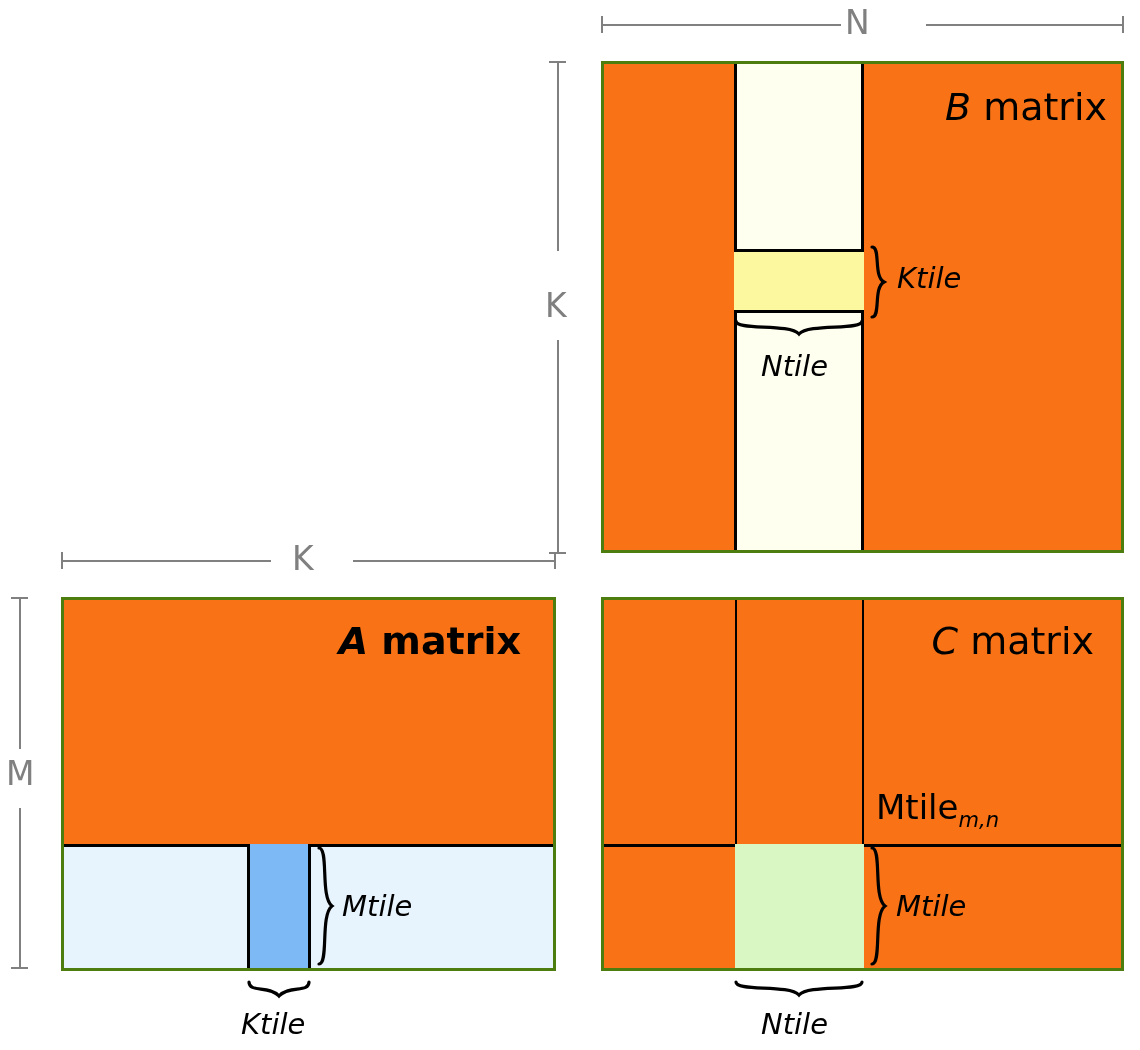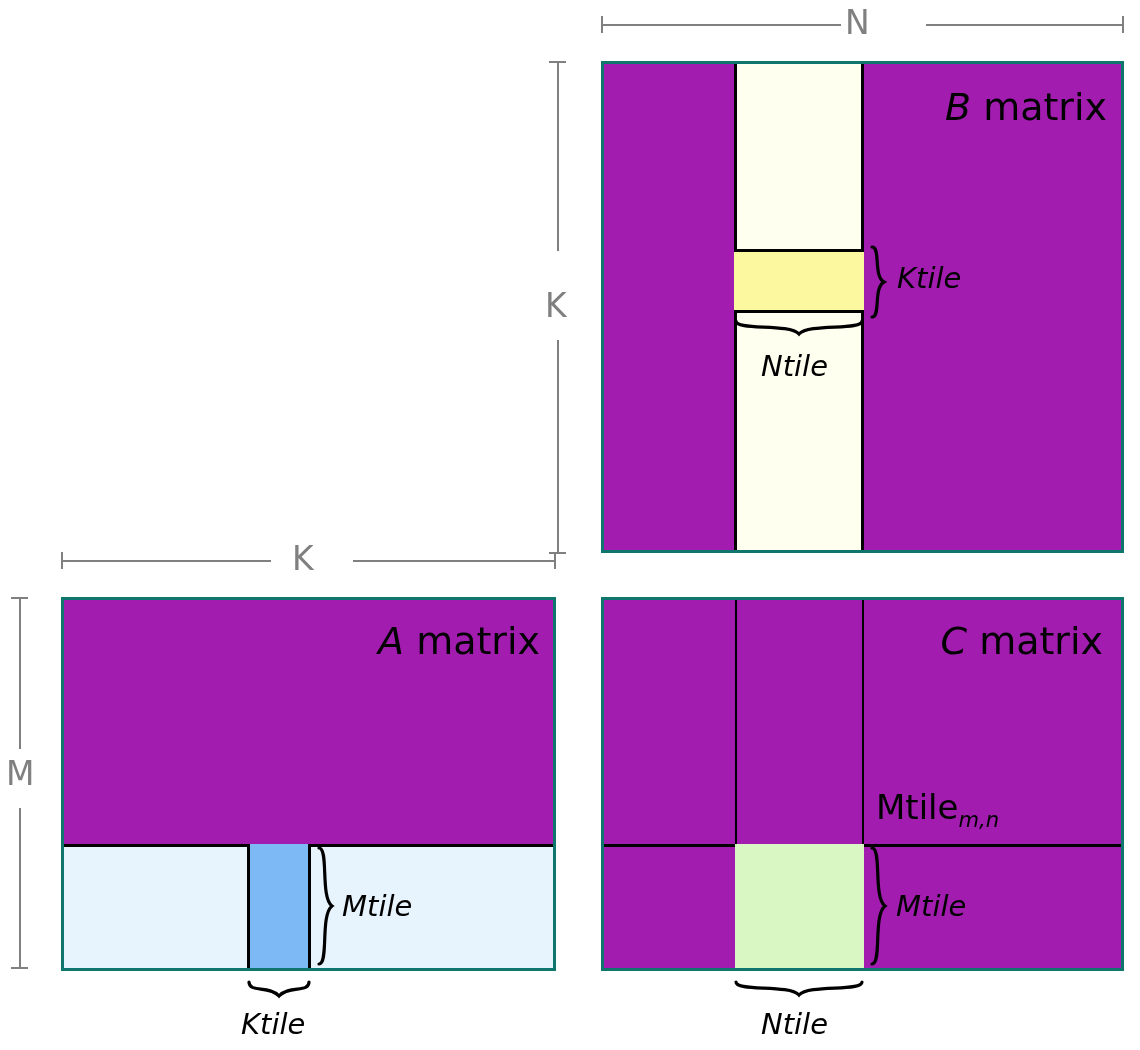--- a/index.html
+++ b/index.html
@@ -14,22 +14,22 @@
     position: relative;
     width: 1140px;
     height: 1050px;
     background: #ffffff;
     overflow: hidden;
   }
   
   .matrix {
     position: absolute;
     box-sizing: border-box;
-    border: 3px solid #0f766e;
-    background: #a21caf;
+    border: 3px solid #4d7c0f;
+    background: #f97316;
     padding-left: 11px;
   }
   .matrix-label {
     position: absolute;
     font-size: 38px;
     color: #000000;
     white-space: nowrap;
     line-height: 1;
   }
   .matrix-label .it {
@@ -175,21 +175,21 @@
   </div>
 
   <div class="matrix" style="left:61px; top:597px; width:495px; height:374px;">
 
     <div class="band" style="left:0px; top:244px; width:489px; height:124px; background:#e8f4fd;"></div>
 
     <div class="hline" style="left:0px; top:244px; width:489px; height:3px;"></div>
 
     <div class="tile" style="left:183px; top:244px; width:64px; height:124px; background:#7cb9f5; border-left:3px solid #000; border-right:3px solid #000;"></div>
 
-    <div class="matrix-label" style="right:13px; top:22px;">
+    <div class="matrix-label" style="right:32px; top:22px;font-weight:bold;">
       <span class="it">A</span><span> matrix</span>
     </div>
   </div>
 
   <div class="brace" style="left:315px; top:846px;">
     <svg width="26" height="120" viewBox="0 0 26 120" aria-hidden="true">
       <path d="M4 2 C14 2, 5 51, 17 60 C5 69, 14 118, 4 118" fill="none" stroke="#000000" stroke-width="3.2" stroke-linecap="round"></path>
     </svg>
   </div>
   <div class="tile-label" style="left:342px; top:892px;">Mtile</div>
@@ -203,21 +203,21 @@
 
   <div class="matrix" style="left:601px; top:597px; width:523px; height:374px;">
 
     <div class="vline" style="left:131px; top:0px; width:2px; height:368px;"></div>
     <div class="vline" style="left:258px; top:0px; width:2px; height:368px;"></div>
 
     <div class="hline" style="left:0px; top:244px; width:517px; height:3px;"></div>
 
     <div class="tile" style="left:131px; top:244px; width:129px; height:124px; background:#d9f7c2;"></div>
 
-    <div class="matrix-label" style="right:18px; top:22px;margin-left:16px;">
+    <div class="matrix-label" style="right:27px; top:22px;margin-left:16px;">
       <span class="it">C</span><span> matrix</span>
     </div>
 
     <div class="block-label" style="left:272px; top:190px;">
       <span>Mtile</span><sub>m,n</sub>
     </div>
   </div>
 
   <div class="brace" style="left:868px; top:846px;">
     <svg width="26" height="120" viewBox="0 0 26 120" aria-hidden="true">

